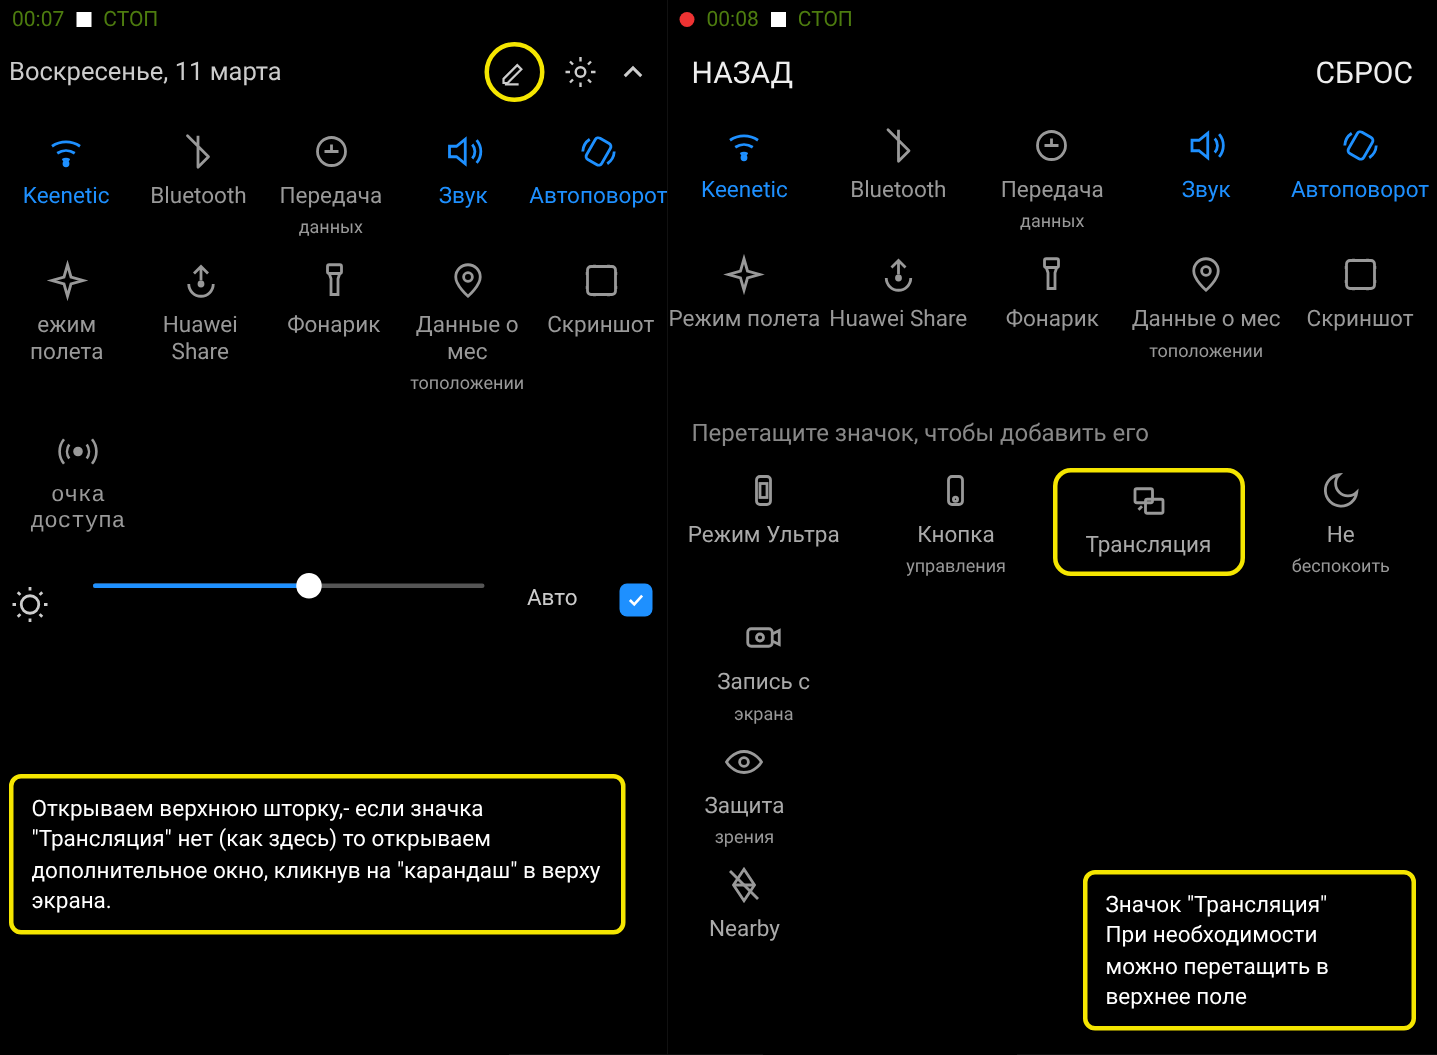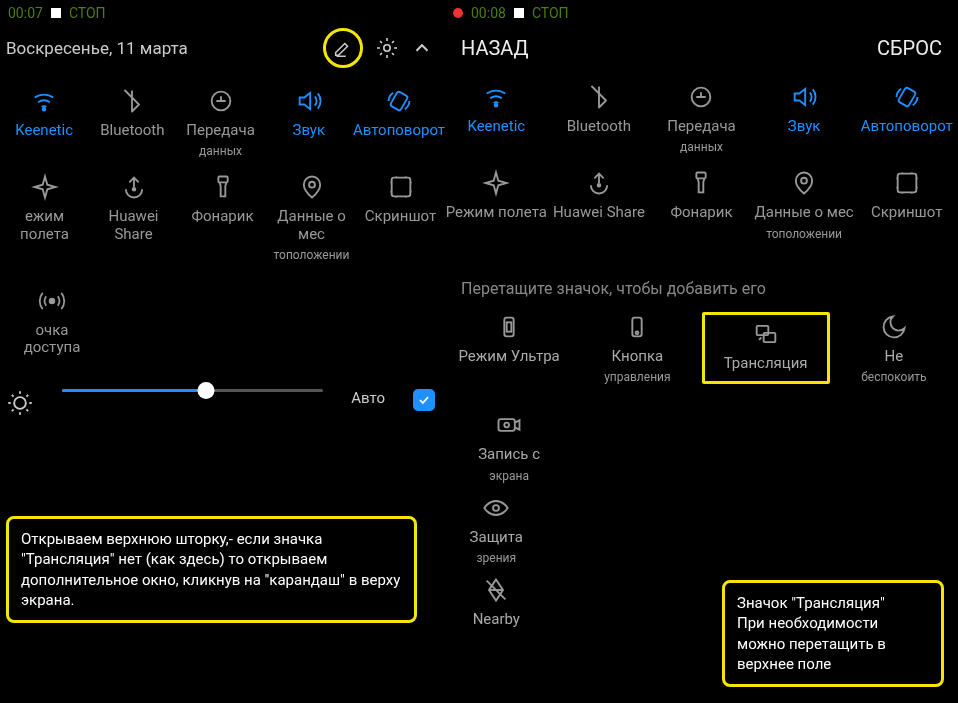--- a/index.html
+++ b/index.html
@@ -80,21 +80,21 @@
     gap:6px;
   }
   .tg .ic { height:30px; display:flex; align-items:center; justify-content:center; }
   .tg .lbl { font-size:15px; color:#999; text-align:center; line-height:1.15; min-height:14px; }
   .tg .lbl2 { font-size:12px; color:#999; text-align:center; line-height:1.1; }
   .tg.active .lbl, .tg.active .lbl2 { color:#1e90ff; }
   .tg.active svg { stroke:#1e90ff; fill:none; }
   .tg svg { stroke:#999; fill:none; stroke-width:1.5; }
 
   
-  .hotspot-row { padding: 10px 0 18px 8px; }
+  .hotspot-row { padding: 10px 0 18px 8px; font-family: Liberation Mono, monospace; }
   .hotspot-row .tg { align-items:flex-start; width:88px; }
   .hotspot-row .tg .ic { align-self:center; width:100%; }
   .hotspot-row .lbl { align-self:center; width:100%; }
 
   
   .bright {
     display:flex;
     align-items:flex-start;
     gap:28px;
     padding: 14px 10px 8px 6px;
@@ -134,21 +134,21 @@
   .hint { padding: 24px 16px 14px 16px; font-size:16px; color:#888; }
   .draggrid {
     display:grid;
     grid-template-columns: repeat(4, 1fr);
     row-gap: 26px;
     padding: 0 0 10px 0;
   }
   .draggrid .tg .lbl { color:#aaa; }
   .highlight-box {
     border:3px solid #f5e600;
-    border-radius:2px;
+    border-radius:12px;
     padding:4px 0 6px 0;
   }
 </style>
 </head>
 <body>
 
 <div class="pane pane-left">
   <div class="status">
     <span>00:07</span>
     <span class="sq-white"></span>

